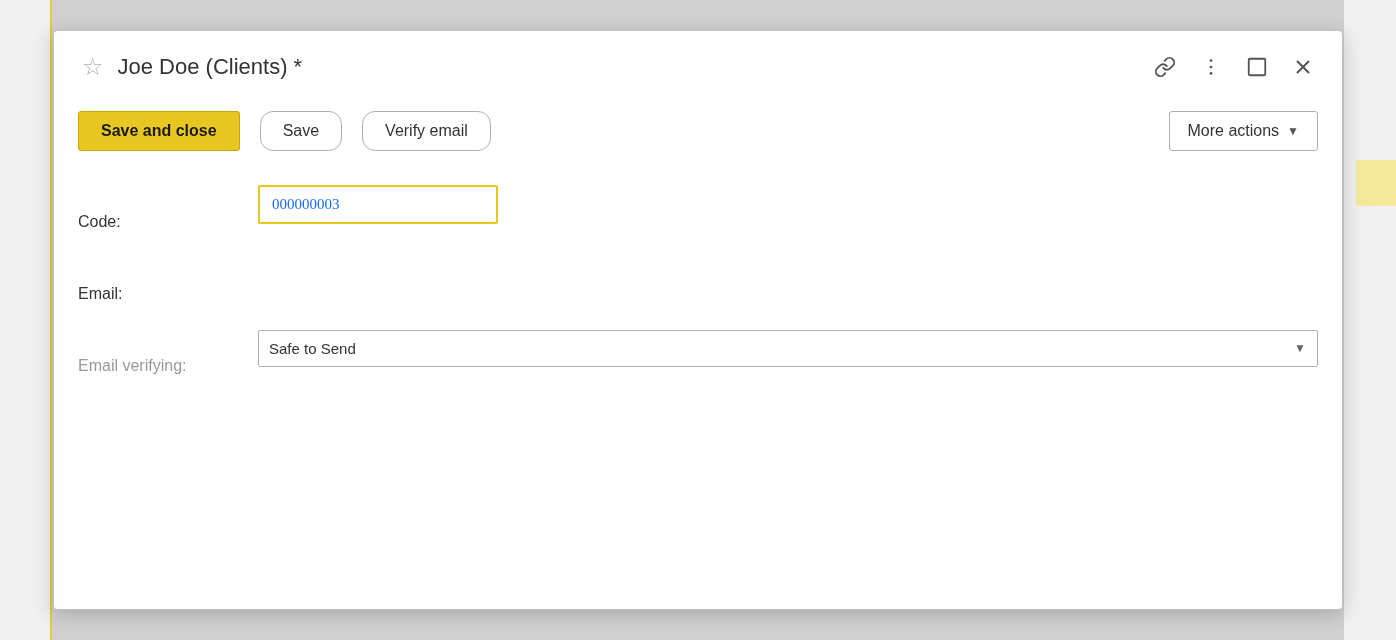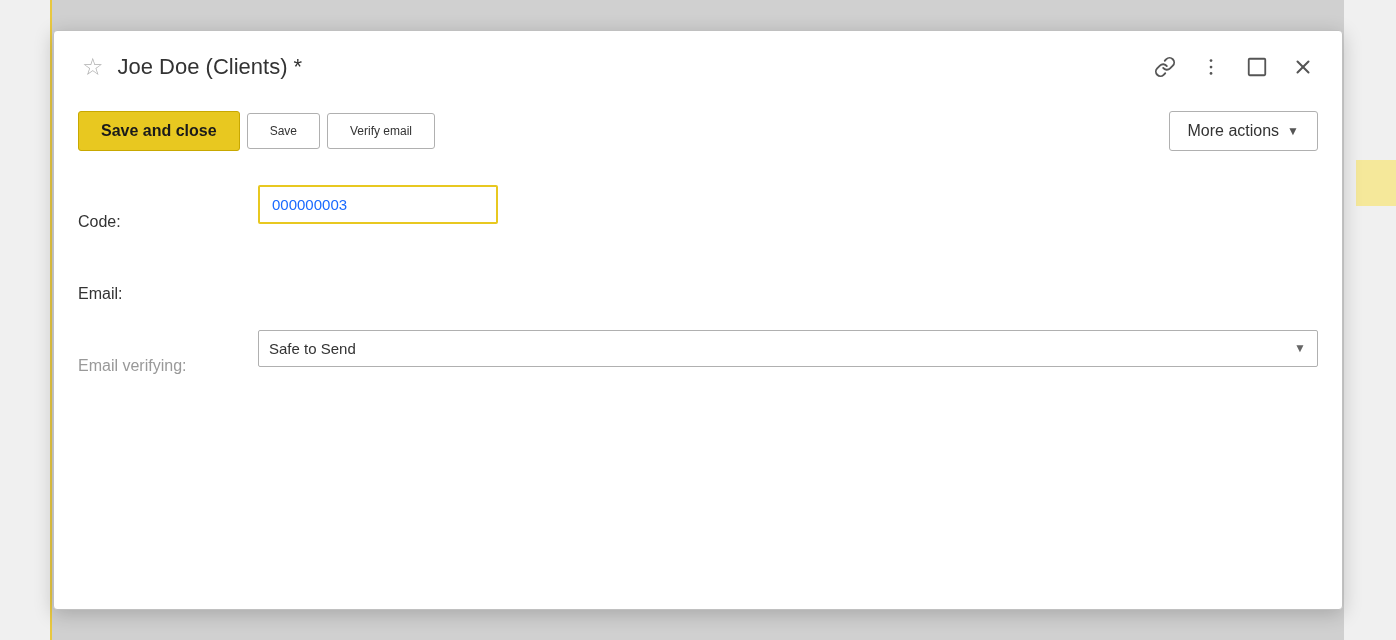--- a/index.html
+++ b/index.html
@@ -101,41 +101,41 @@
       display: flex;
       align-items: center;
       justify-content: center;
     }
 
     
     .toolbar {
       display: flex;
       align-items: center;
       padding: 12px 24px 16px 24px;
-      gap: 7px;
+      gap: 20px;
     }
 
     .btn-save-close {
       background: #e8c820;
       border: 1px solid #c8a800;
       border-radius: 3px;
       padding: 10px 22px;
       font-size: 16px;
       font-weight: bold;
       color: #1a1a1a;
       cursor: pointer;
       white-space: nowrap;
     }
 
     .btn-normal {
       background: #ffffff;
       border: 1px solid #b0b0b0;
-      border-radius: 3px;
+      border-radius: 13px;
       padding: 10px 22px;
-      font-size: 12px;
+      font-size: 16px;
       color: #333;
       cursor: pointer;
       white-space: nowrap;
     }
 
     .btn-more-actions {
       background: #ffffff;
       border: 1px solid #b0b0b0;
       border-radius: 3px;
       padding: 10px 18px;
@@ -179,20 +179,21 @@
 
     .form-input {
       flex: 1;
       border: 1px solid #b0b0b0;
       border-radius: 2px;
       padding: 9px 12px;
       font-size: 15px;
       color: #333;
       outline: none;
       background: #fff;
+      font-family: Liberation Serif, serif;
     }
 
     .form-input.active {
       border: 2px solid #e8c820;
       background-color: #fff;
       color: #1a6aff;
       font-weight: normal;
     }
 
     .form-input.active::selection {

